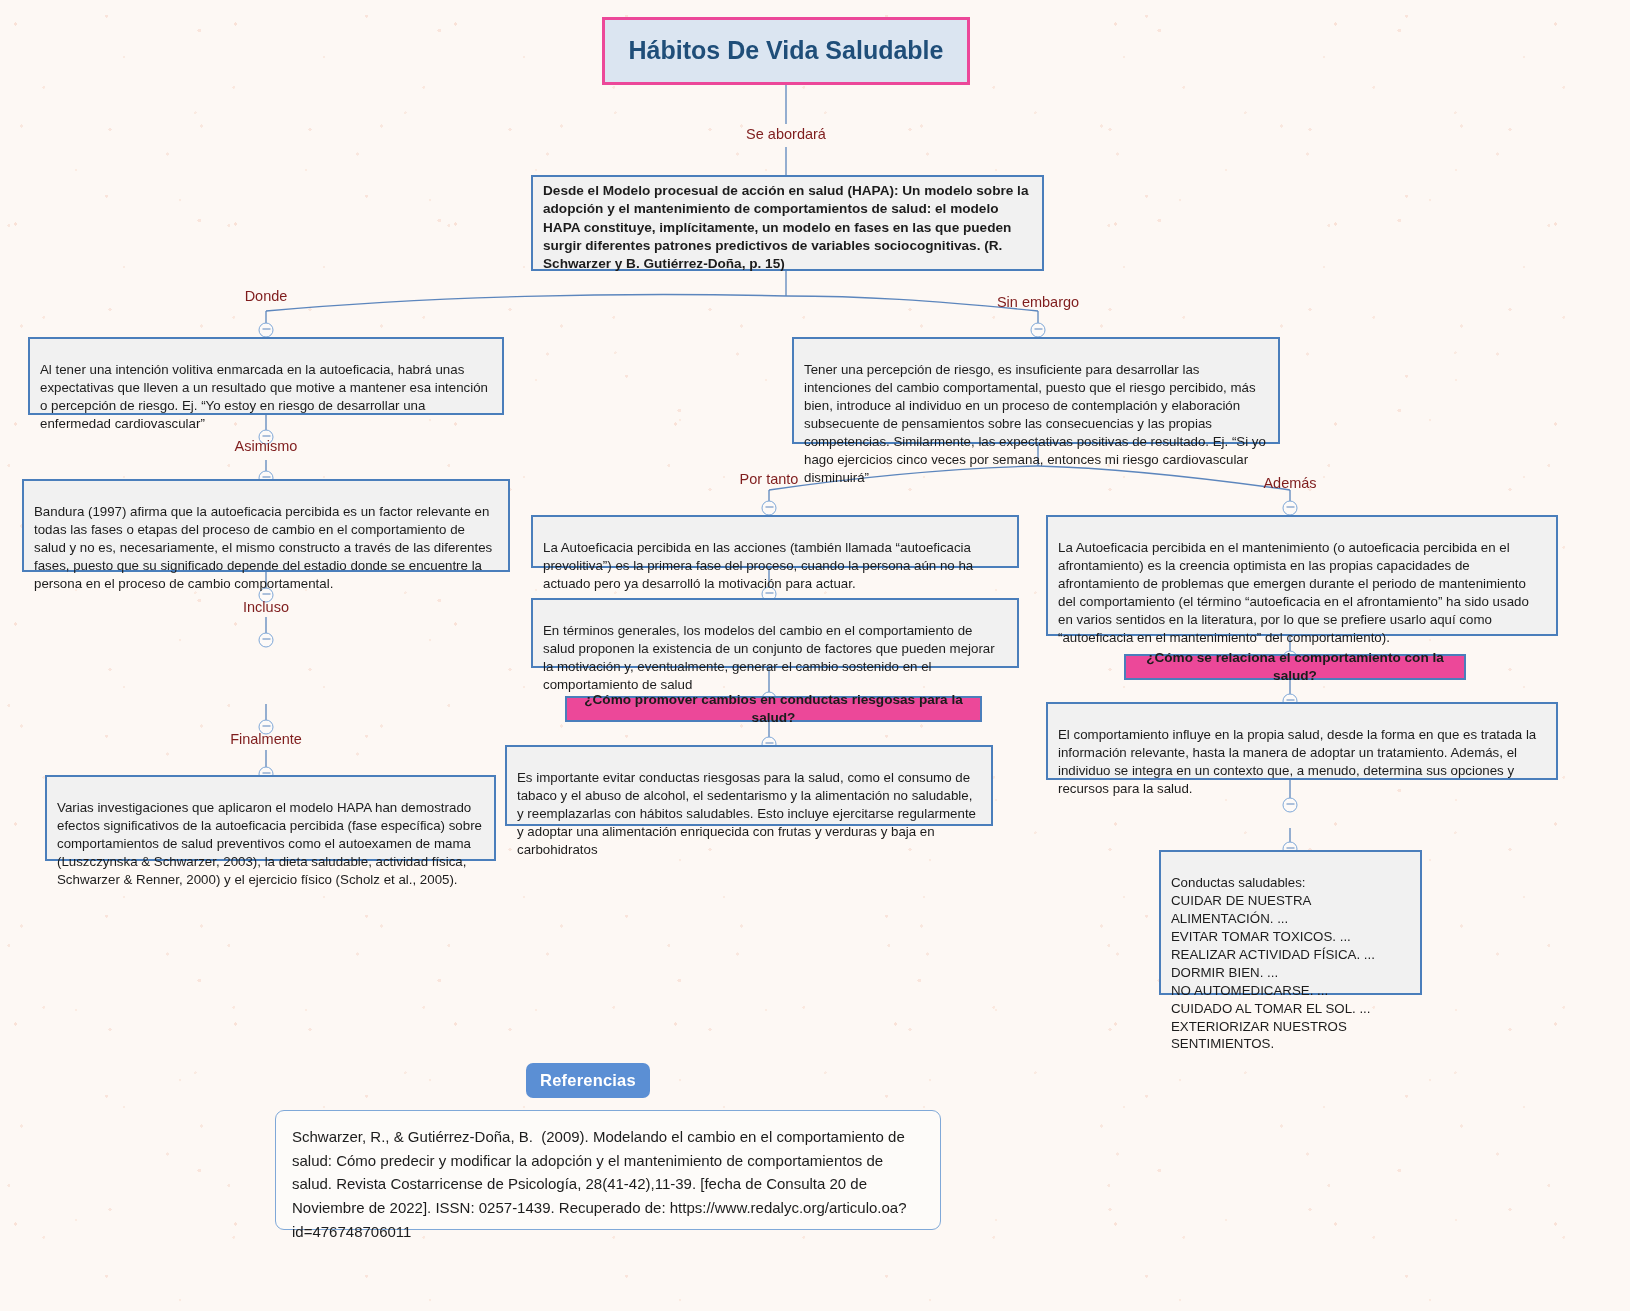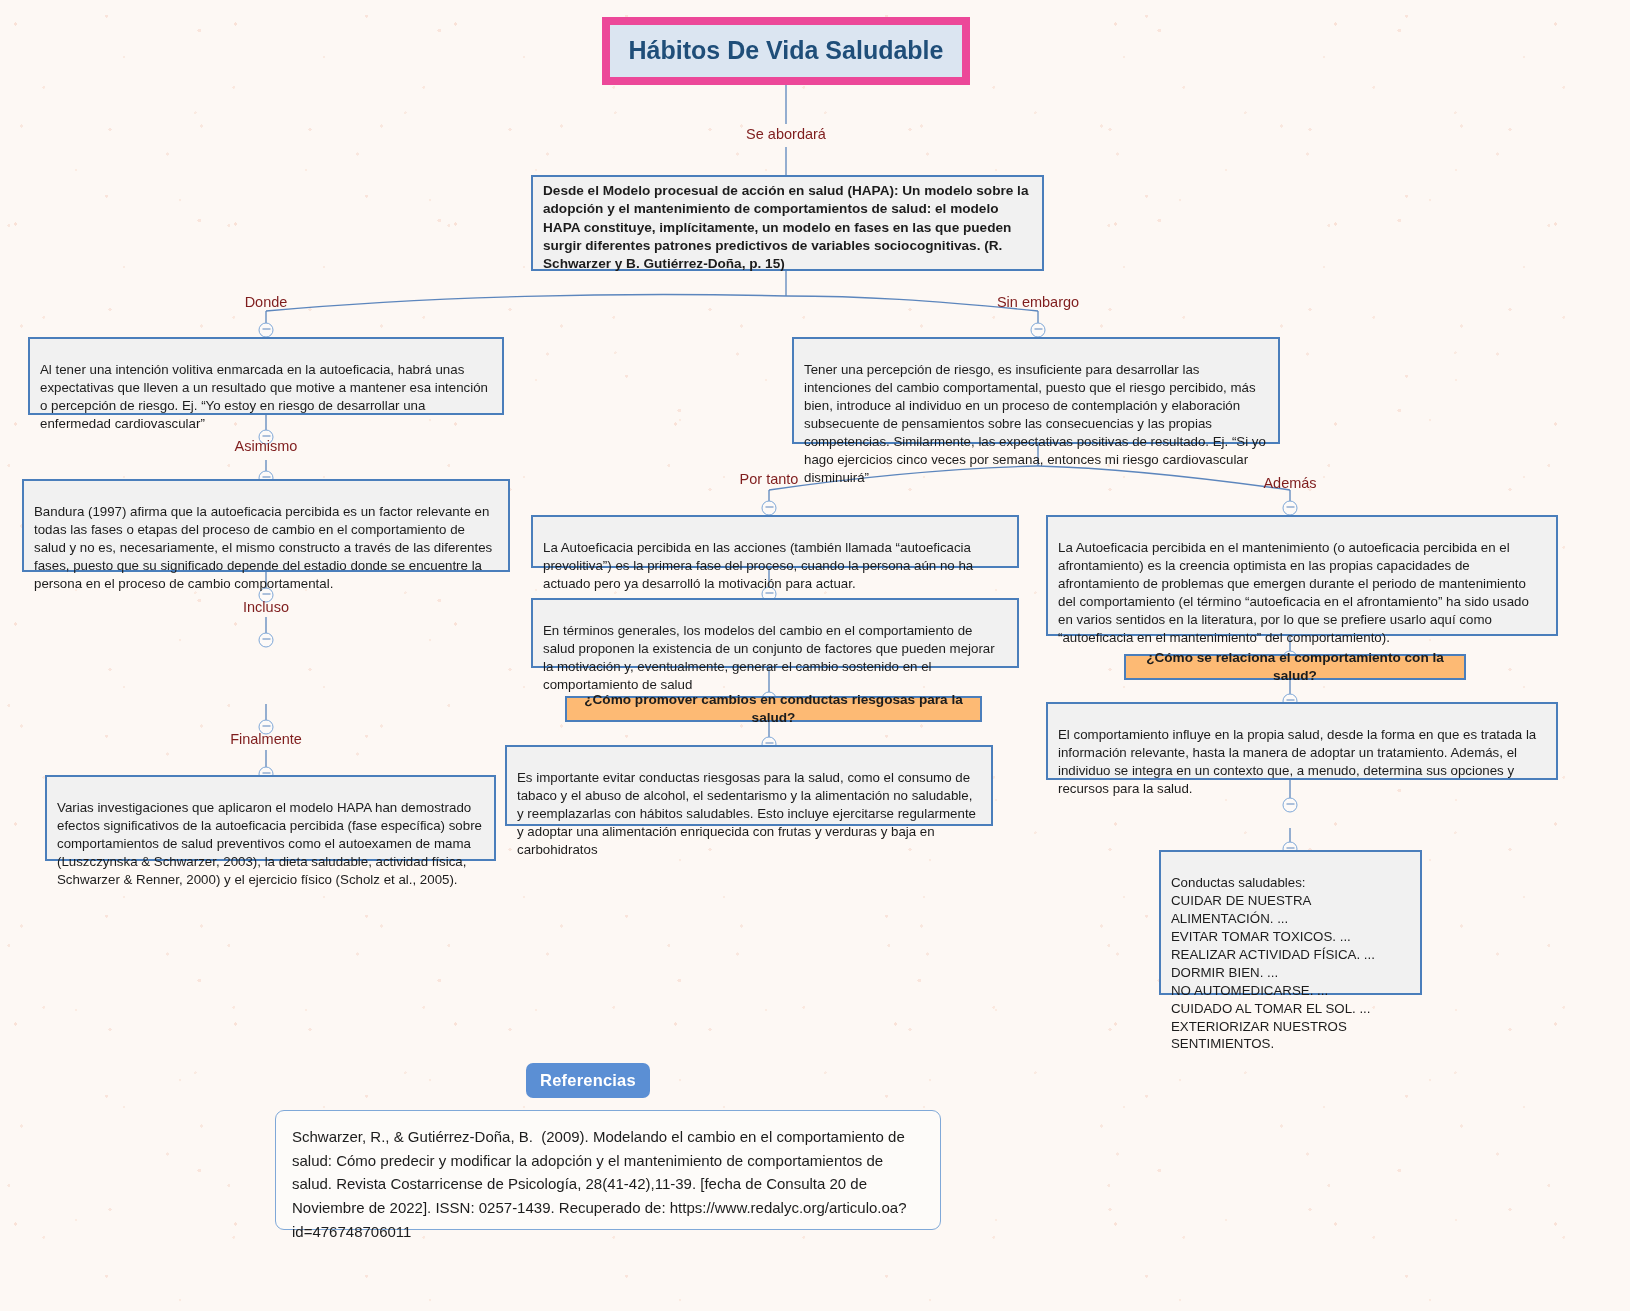--- a/index.html
+++ b/index.html
@@ -51,41 +51,41 @@
     background: #f1f1f1;
     border: 2px solid #4a7ebb;
     font-size: 13.3px;
     line-height: 1.35;
     color: #1c1c1c;
     padding: 22px 10px 8px 10px;
     white-space: pre-wrap;
   }
   .node.title {
     background: #dbe5f1;
-    border: 8px solid #ec4899;
+    border: 3px solid #ec4899;
     color: #1f4e79;
     font-size: 25px;
     font-weight: bold;
     text-align: center;
     display: flex;
     align-items: center;
     justify-content: center;
     padding: 16px;
   }
   .node.bold {
     font-weight: bold;
     font-size: 13.6px;
     text-align: center;
     display: flex;
     align-items: center;
     justify-content: center;
     padding: 5px 10px;
   }
   .node.question {
-    background: #fdba74;
+    background: #ec4899;
     border: 2px solid #4a7ebb;
     font-weight: bold;
     text-align: center;
     display: flex;
     align-items: center;
     justify-content: center;
     font-size: 13.6px;
     padding: 4px 10px;
   }
   .node.reference {
@@ -199,21 +199,21 @@
   <div class="handle" style="left:1290px; top:508px;"></div>
   <div class="handle" style="left:769px; top:594px;"></div>
   <div class="handle" style="left:769px; top:699px;"></div>
   <div class="handle" style="left:769px; top:744px;"></div>
   <div class="handle" style="left:1290px; top:658px;"></div>
   <div class="handle" style="left:1290px; top:701px;"></div>
   <div class="handle" style="left:1290px; top:805px;"></div>
   <div class="handle" style="left:1290px; top:849px;"></div>
 
   <div class="edge-label" style="left:786px; top:126px;">Se abordará</div>
-  <div class="edge-label" style="left:266px; top:294px;">Donde</div>
+  <div class="edge-label" style="left:266px; top:288px;">Donde</div>
   <div class="edge-label" style="left:1038px; top:294px;">Sin embargo</div>
   <div class="edge-label" style="left:266px; top:438px;">Asimismo</div>
   <div class="edge-label" style="left:769px; top:471px;">Por tanto</div>
   <div class="edge-label" style="left:1290px; top:475px;">Además</div>
   <div class="edge-label" style="left:266px; top:599px;">Incluso</div>
   <div class="edge-label" style="left:266px; top:731px;">Finalmente</div>
 
   <div class="node title" style="left:602px; top:17px; width:368px; height:68px;">Hábitos De Vida Saludable</div>
 
   <div class="node bold" style="left:531px; top:175px; width:513px; height:96px; text-align:left; display:block;">Desde el Modelo procesual de acción en salud (HAPA): Un modelo sobre la adopción y el mantenimiento de comportamientos de salud: el modelo HAPA constituye, implícitamente, un modelo en fases en las que pueden surgir diferentes patrones predictivos de variables sociocognitivas. (R. Schwarzer y B. Gutiérrez-Doña, p. 15)</div>

